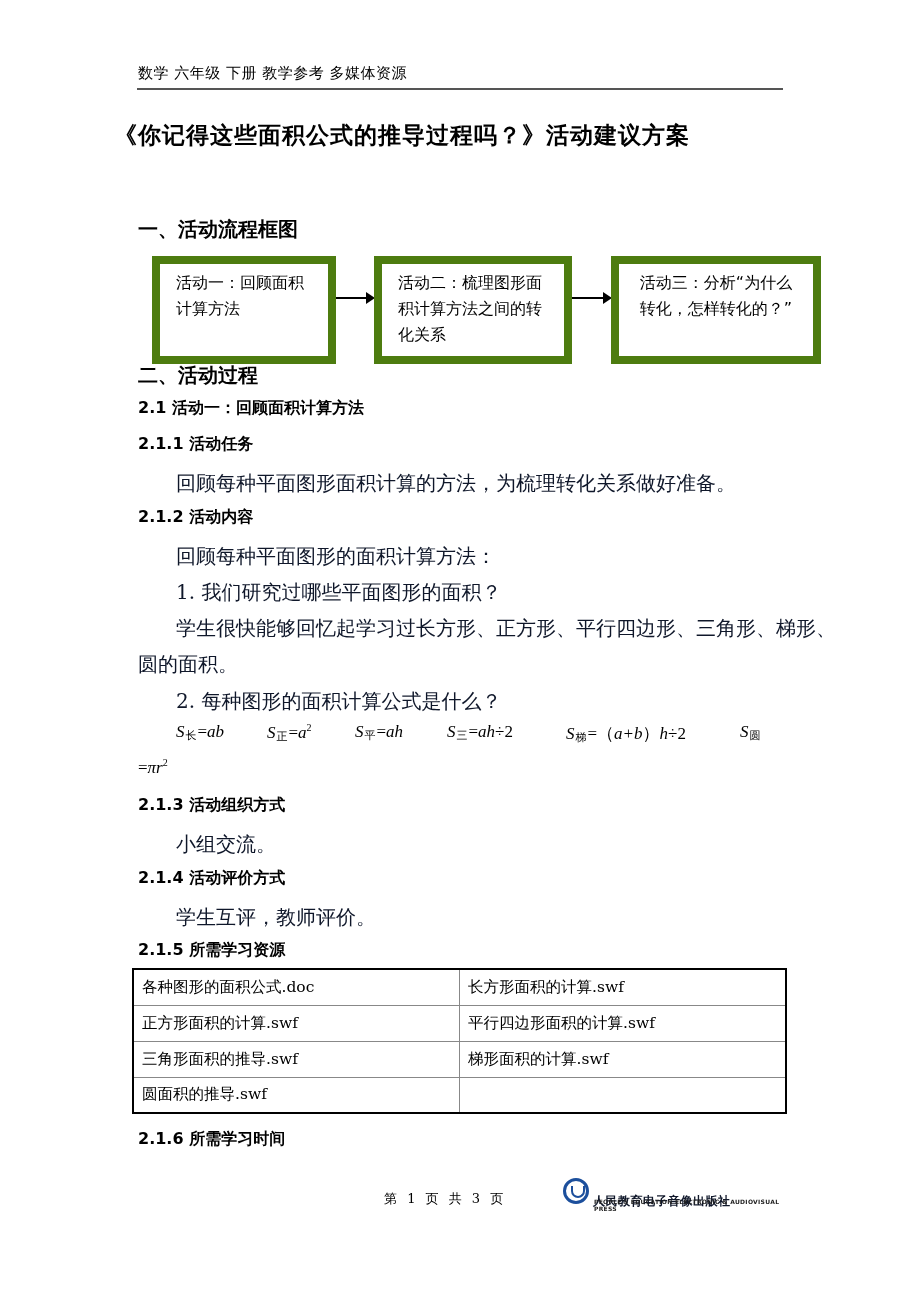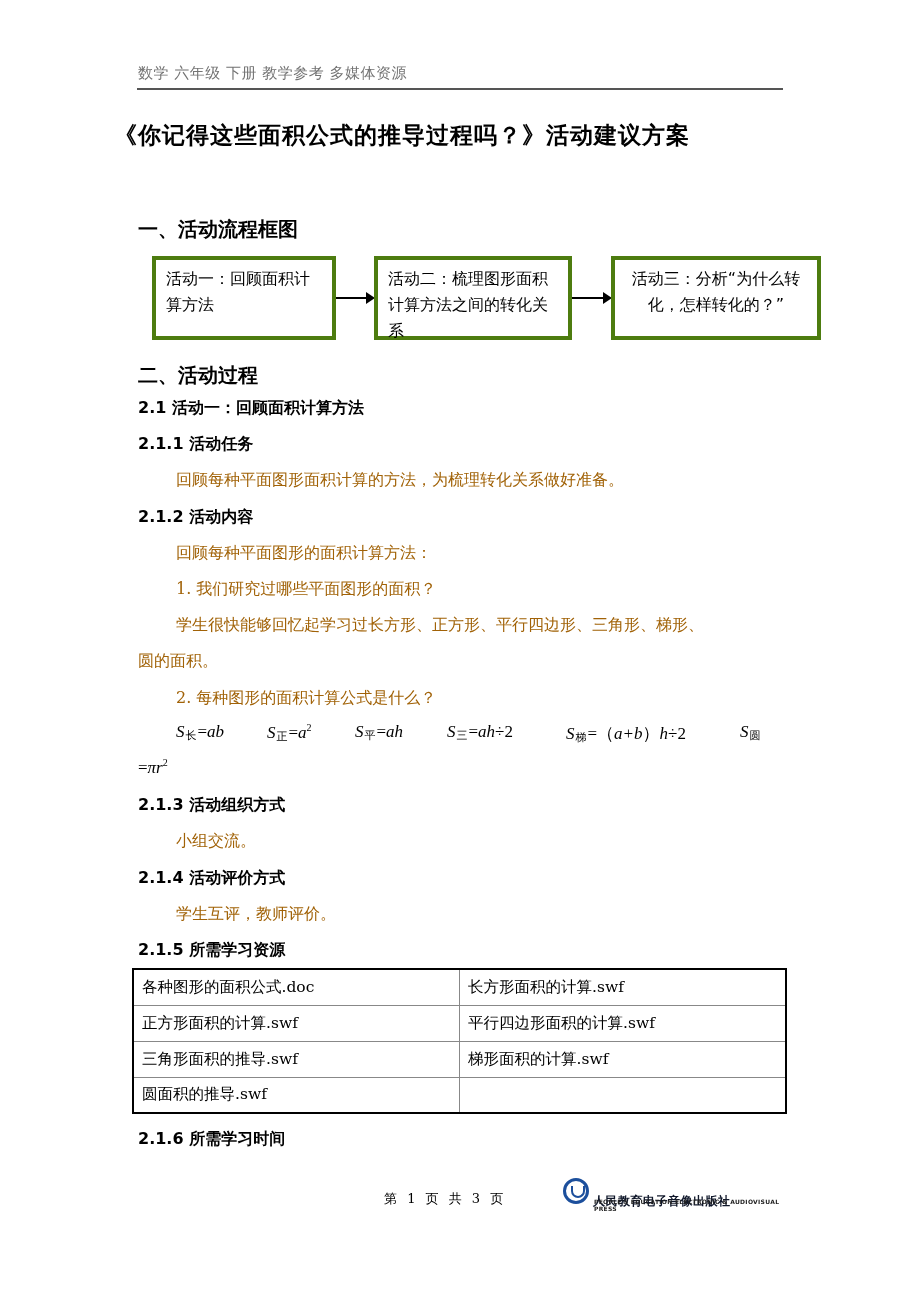--- a/index.html
+++ b/index.html
@@ -1,26 +1,26 @@
 <!DOCTYPE html>
 <html><head>
   <meta charset="utf-8">
   <style>
     html, body { margin: 0; padding: 0; background: #ffffff; }
     body { width: 920px; height: 1302px; position: relative; overflow: hidden; color: #000; font-family: "DejaVu Serif", "Liberation Serif", serif; }
     .abs { position: absolute; white-space: nowrap; }
-    .hdr { left: 138px; top: 64px; font-family: "DejaVu Sans", "Liberation Sans", sans-serif; font-size: 15px; color: #737373; letter-spacing: 0.5px; }
+    .hdr { left: 138px; top: 64px; font-family: "DejaVu Sans", "Liberation Sans", sans-serif; font-size: 15px; color: #000000; letter-spacing: 0.5px; }
     .hdr-line { left: 137px; top: 88px; width: 646px; height: 2px; background: #555; }
     .title { left: 0; width: 804px; top: 120px; text-align: center; font-family: "DejaVu Sans", "Liberation Sans", sans-serif; font-size: 23px; font-weight: bold; letter-spacing: 1px; }
     .h1 { left: 138px; font-family: "DejaVu Sans", "Liberation Sans", sans-serif; font-size: 20px; font-weight: bold; }
     .h2 { left: 138px; font-family: "DejaVu Sans", "Liberation Sans", sans-serif; font-size: 16px; font-weight: bold; }
-    .p { font-size: 16px; color: #a16207; text-align: center; }
+    .p { font-size: 20px; color: #0f172a; text-align: center; }
     .indent { left: 176px; }
     .noindent { left: 138px; }
-    .box { position: absolute; top: 256px; height: 84px; border: 4px solid #4d7c0f; box-sizing: border-box; padding: 6px 10px; font-family: "DejaVu Sans", "Liberation Sans", sans-serif; font-size: 16px; line-height: 26px; white-space: normal; }
+    .box { position: absolute; top: 256px; height: 108px; border: 8px solid #4d7c0f; box-sizing: border-box; padding: 6px 16px; font-family: "DejaVu Sans", "Liberation Sans", sans-serif; font-size: 16px; line-height: 26px; white-space: normal; }
     .arrow { position: absolute; top: 297px; height: 2px; background: #000; }
     .arrow::after { content: ""; position: absolute; right: -2px; top: -5px; border-left: 9px solid #000; border-top: 6px solid transparent; border-bottom: 6px solid transparent; }
     .formula { top: 722px; font-family: "Liberation Serif", "DejaVu Serif", serif; font-size: 17px; }
     .formula i { font-style: italic; }
     .formula .sub { font-size: 11px; font-family: "DejaVu Sans", sans-serif; vertical-align: -2px; margin: 0 1px; }
     .formula sup { font-size: 10px; }
     table.res { position: absolute; left: 132px; top: 968px; width: 655px; border-collapse: collapse; border: 2px solid #000; font-size: 15.5px; }
     table.res td { border: 1px solid #888; height: 36px; padding: 4px 8px; width: 50%; box-sizing: border-box; font-family: "DejaVu Serif", "Liberation Serif", serif; }
     .footer-page { left: 384px; top: 1190px; font-size: 13px; letter-spacing: 3px; }
     .logo { position: absolute; left: 563px; top: 1177px; width: 220px; height: 32px; }

